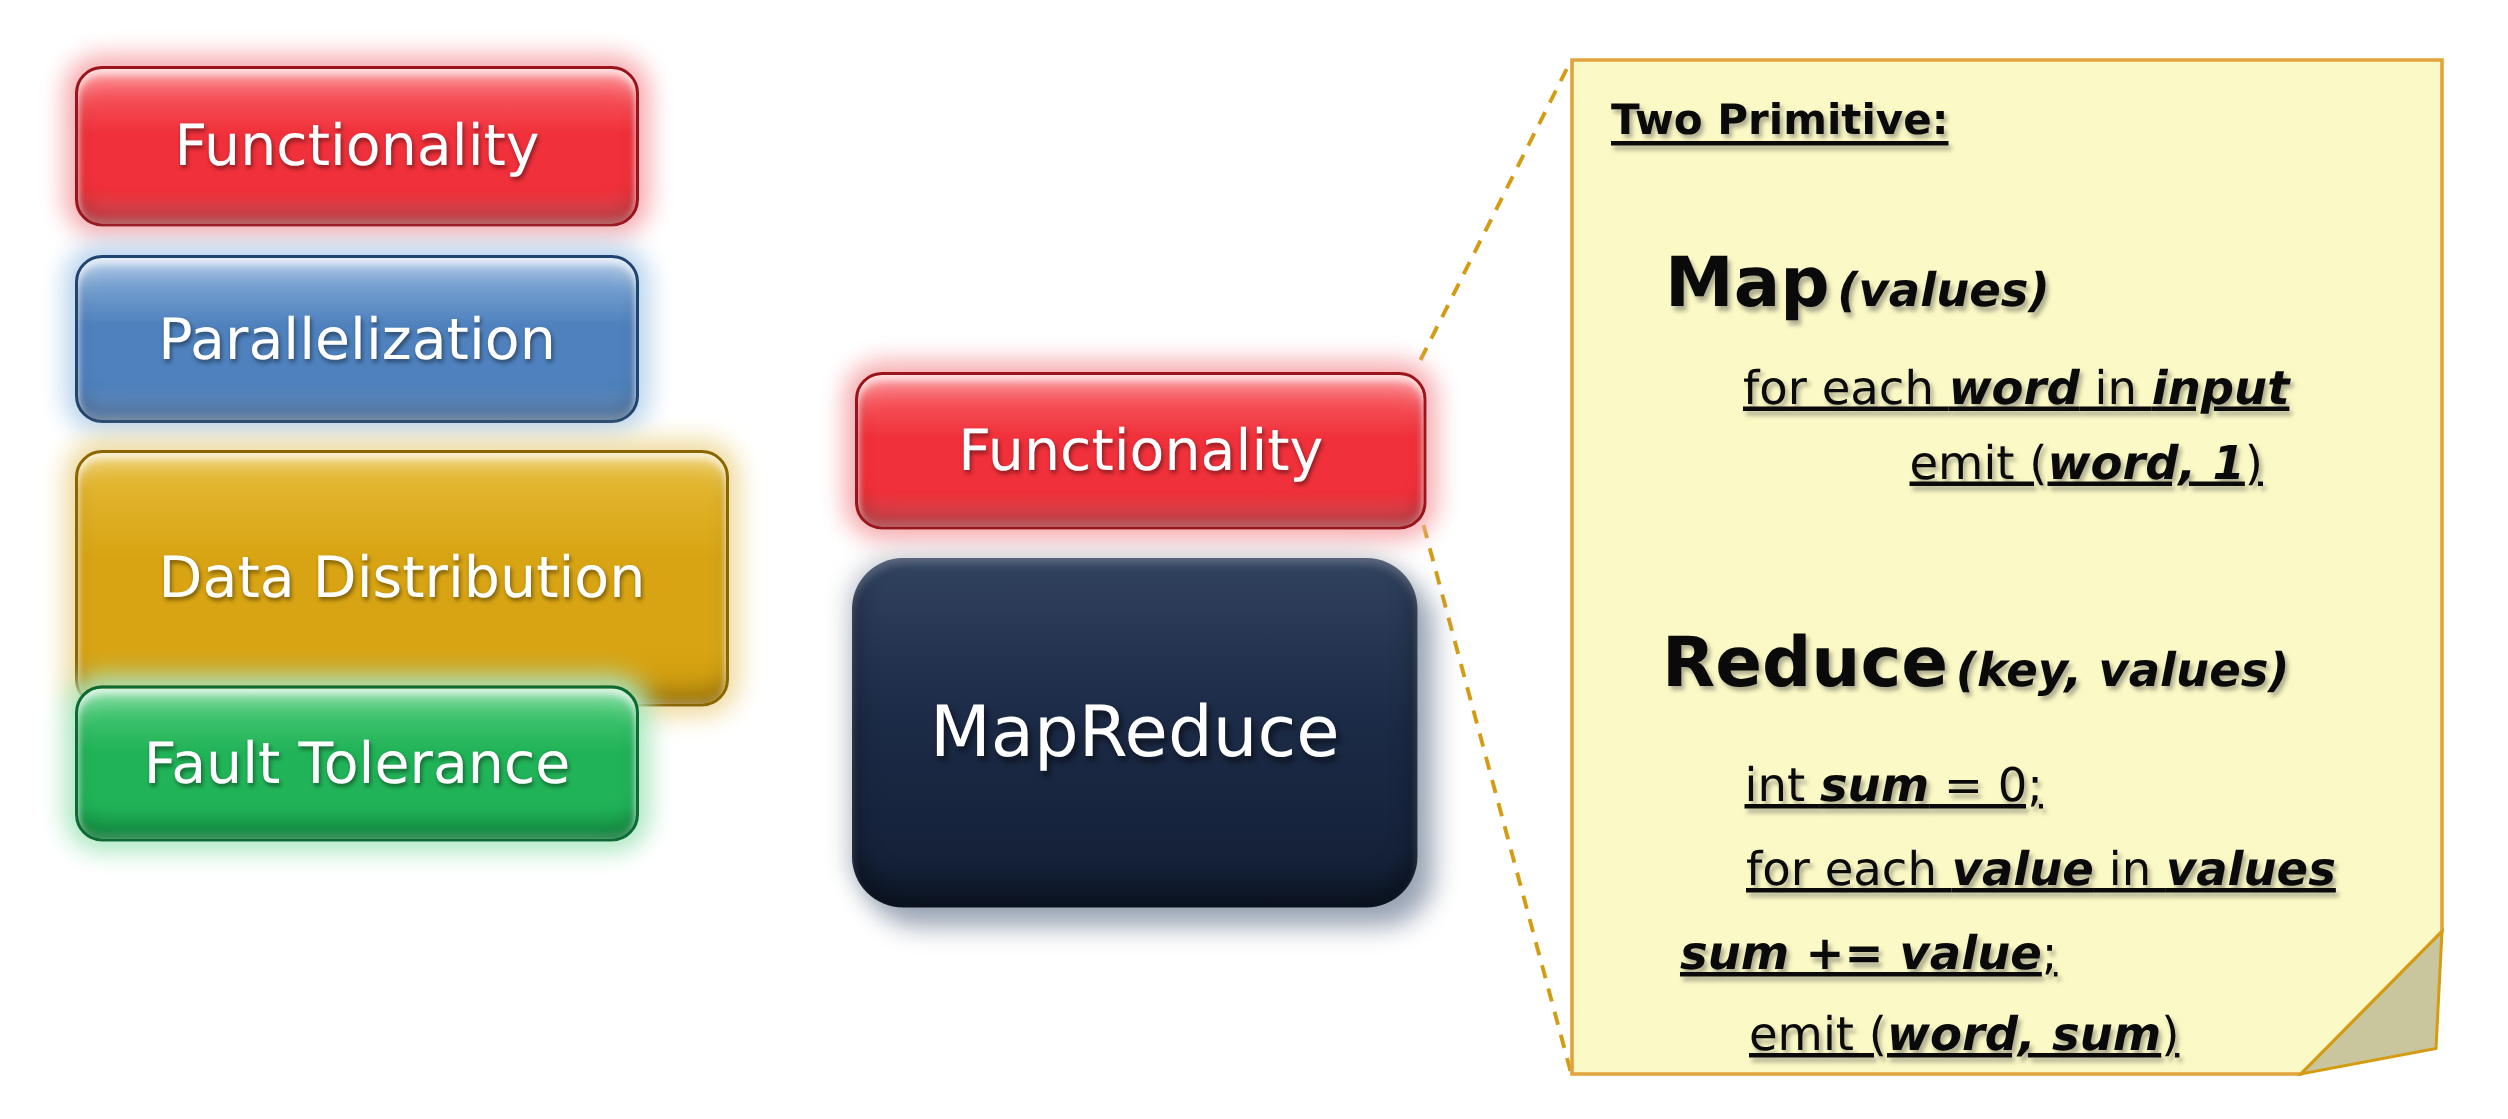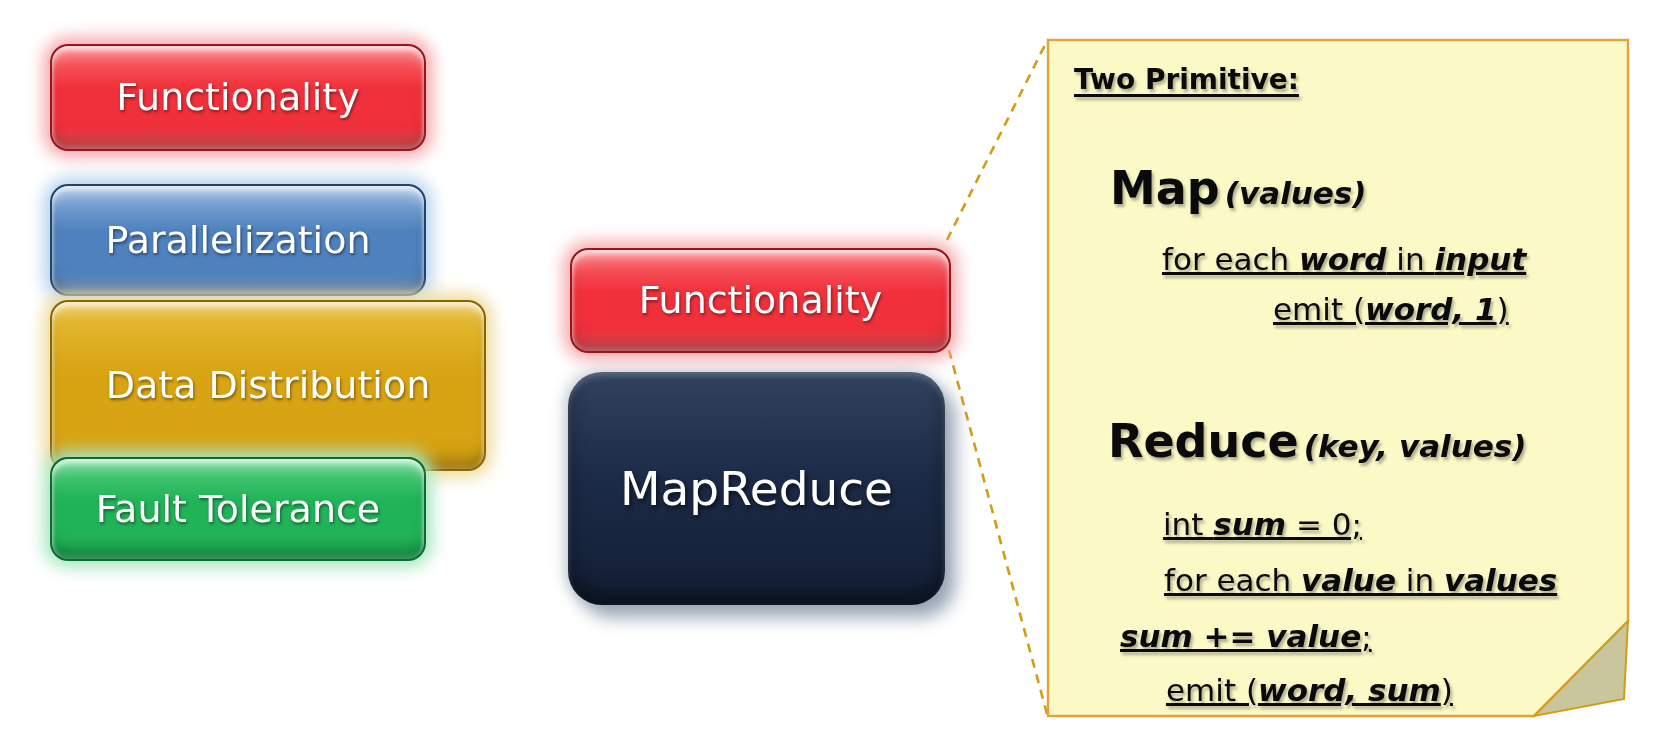--- a/index.html
+++ b/index.html
@@ -66,21 +66,21 @@
 </style>
 </head>
 <body>
 
 <div id="stage" style="--dash: #D49C13; --notefill: #FBF9C5; --noteborder: #E2A33D; --foldfill: #C9C59D;">
 
   <div class="pill" style="left: 50px; top: 44px; width: 372px; height: 103px; --t: #FA696F; --m: #F0303A; --bt: #E9545C; --bd: #99141B; --g: #F7ABAF;">
     <span>Functionality</span>
   </div>
 
-  <div class="pill" style="left: 50px; top: 184px; width: 372px; height: 108px; text-align: right; --t: #8FB3DC; --m: #4E81BD; --bt: #6E97C8; --bd: #1F4470; --g: #BAD5EE;">
+  <div class="pill" style="left: 50px; top: 170px; width: 372px; height: 108px; text-align: right; --t: #8FB3DC; --m: #4E81BD; --bt: #6E97C8; --bd: #1F4470; --g: #BAD5EE;">
     <span>Parallelization</span>
   </div>
 
   <div class="pill" style="left: 50px; top: 300px; width: 372px; height: 135px; padding: 16px 30px; --t: #E6BC39; --m: #D8A413; --bt: #CF9C0F; --bd: #8A6500; --g: #F0DCA0;">
     <span>Data Distribution</span>
   </div>
 
   <div class="pill" style="left: 50px; top: 457px; width: 372px; height: 100px; --t: #53CE7C; --m: #21B358; --bt: #16A84E; --bd: #0B6B33; --g: #ACE8C2;">
     <span>Fault Tolerance</span>
   </div>

